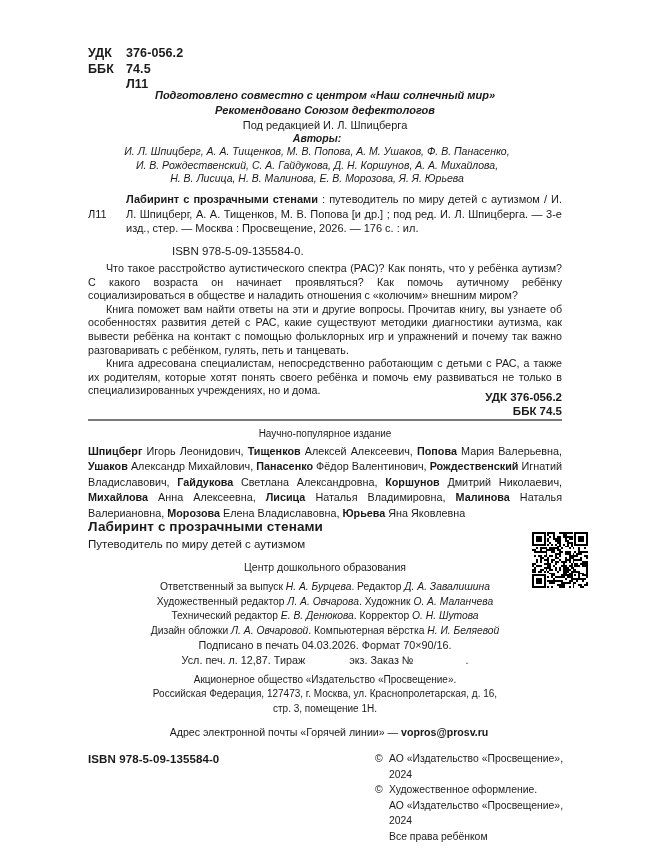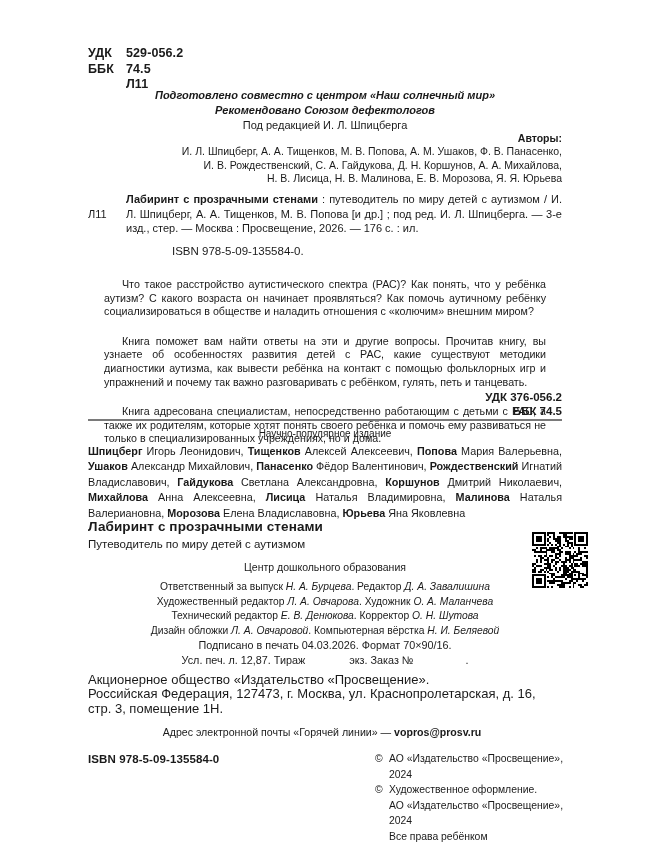--- a/index.html
+++ b/index.html
@@ -45,24 +45,25 @@
     text-align: center;
     font-size: 11px;
     line-height: 15px;
   }
   .top-credits .it { font-style: italic; font-weight: bold; }
   .top-credits .plain { font-style: normal; }
 
   
   .authors-block {
     position: absolute;
-    left: 88px;
+    left: 80px;
     top: 131px;
     width: 474px;
-    text-align: right;
+    text-align: center;
+    font-style: italic;
   }
   .authors-title {
     font-size: 10.5px;
     font-weight: bold;
     line-height: 14px;
   }
   .authors-list {
     font-size: 10.5px;
     line-height: 13.5px;
   }
@@ -102,21 +103,21 @@
   .annotation {
     position: absolute;
     left: 88px;
     top: 262px;
     width: 474px;
     font-size: 10.7px;
     line-height: 13.6px;
     text-align: justify;
   }
   .annotation p {
-    margin: 16px;
+    margin: 0;
     text-indent: 18px;
   }
 
   
   .codes-right {
     position: absolute;
     left: 88px;
     top: 390px;
     width: 474px;
     text-align: right;
@@ -210,27 +211,28 @@
     line-height: 14.6px;
   }
   .print-data .gap-tirazh { display: inline-block; width: 44px; }
   .print-data .gap-zakaz { display: inline-block; width: 52px; }
 
   .publisher {
     position: absolute;
     left: 88px;
     top: 673px;
     width: 474px;
-    font-size: 13px;
+    text-align: center;
+    font-size: 10px;
     line-height: 14.4px;
   }
 
   .hotline {
     position: absolute;
-    left: 85px;
+    left: 92px;
     top: 725px;
     width: 474px;
     text-align: center;
     font-size: 10.6px;
     line-height: 14px;
   }
   .hotline b { font-weight: bold; }
 
   
   .footer-isbn {
@@ -271,21 +273,21 @@
   .qr svg { display: block; }
 </style>
 </head>
 <body>
 
 <div class="page">
 
   <div class="codes">
     <div class="row">
       <span class="lbl">УДК</span>
-      <span class="val">529-056.2</span>
+      <span class="val">376-056.2</span>
     </div>
     <div class="row">
       <span class="lbl">ББК</span>
       <span class="val">74.5</span>
     </div>
     <div class="row">
       <span class="lbl"></span>
       <span class="val">Л11</span>
     </div>
   </div>

